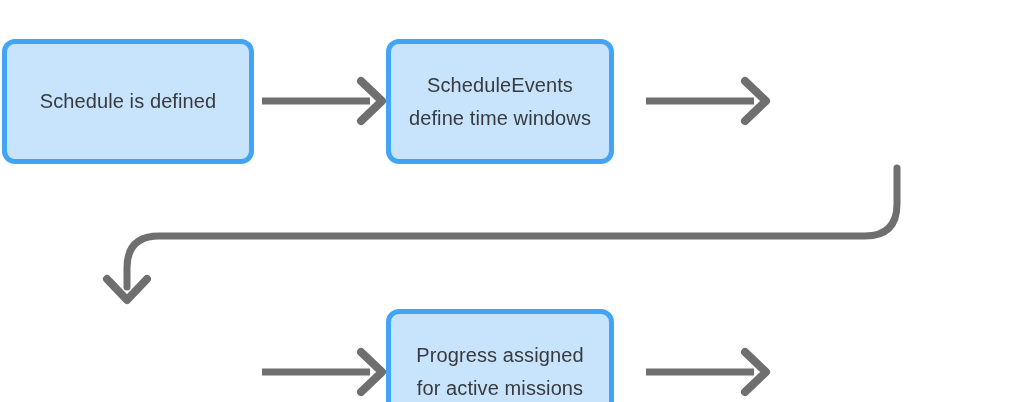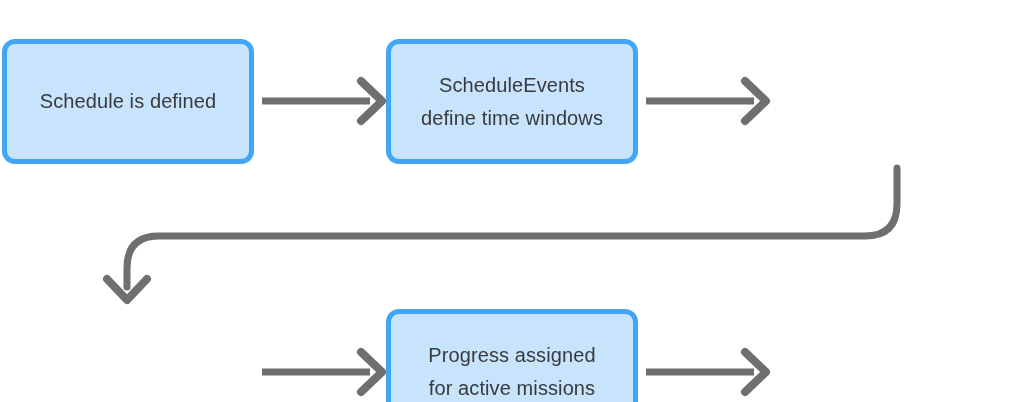--- a/index.html
+++ b/index.html
@@ -28,21 +28,21 @@
     text-align: center;
     color: #373a3e;
     font-size: 20px;
     line-height: 33px;
     white-space: pre-line;
     letter-spacing: 0.1px;
   }
   .row1 { top: 3px;   height: 125px; }
   .row2 { top: 273px; height: 125px; }
   .col1 { left: 2px;   width: 252px; }
-  .col2 { left: 386px; width: 252px; }
+  .col2 { left: 386px; width: 228px; }
   .col3 { left: 770px; width: 253px; }
   .edges {
     position: absolute;
     left: 0; top: 0;
     width: 1024px;
     height: 402px;
     pointer-events: none;
   }
   .edges path, .edges polyline {
     fill: none;

